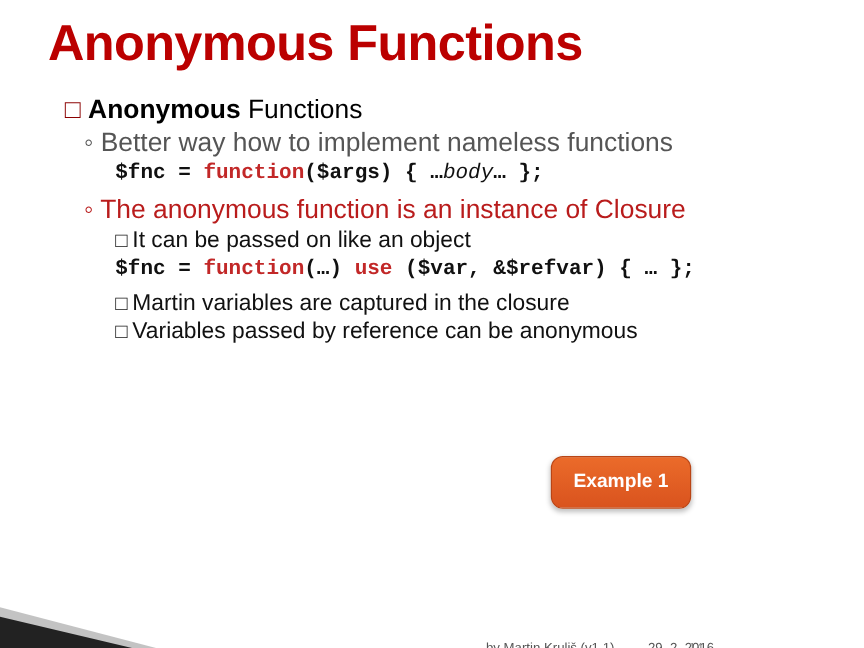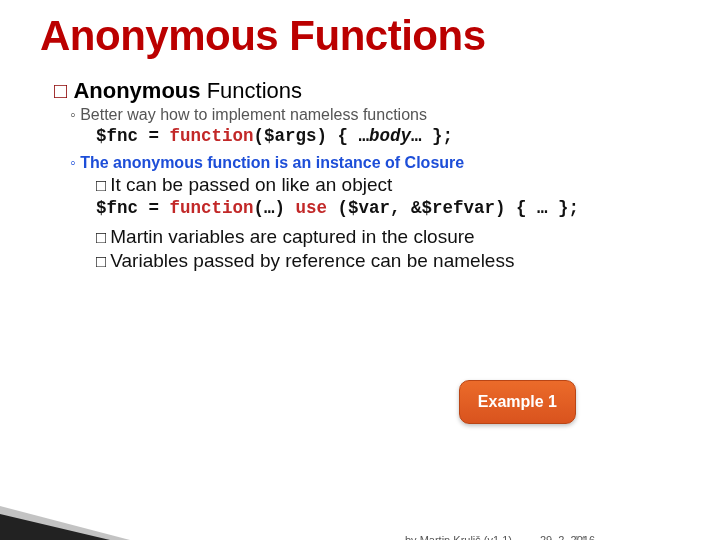--- a/index.html
+++ b/index.html
@@ -6,27 +6,27 @@
   html, body { width: 720px; height: 540px; background: #fff; font-family: "Segoe UI", Arial, sans-serif; overflow: hidden; }
   .slide { position: relative; width: 616px; height: 540px; padding: 12px 40px 0 40px; }
 
   .title { color: #b00; font-size: 42px; font-weight: 700; letter-spacing: -0.5px; margin-bottom: 12px; }
 
   .lvl1 { font-size: 22px; margin: 18px 0 2px 14px; }
   .color-prefix { font-family: sans-serif; }
   .darkred { color: #8b0000; }
   .bold { font-weight: 700; }
 
-  .diamond-line { font-size: 16px; color: #555; margin: 0 0 2px 30px; }
+  .diamond-line { font-size: 22px; color: #555; margin: 0 0 2px 30px; }
   .diamond-line::before { content: "◦ "; }
-  .diamond-line-blk { color: #1d4ed8; font-weight: bold; }
+  .diamond-line-blk { color: #b91c1c; }
 
   .code { font-family: "Courier New", monospace; font-weight: 700; font-size: 17.5px; color: #111; margin: 2px 0 8px 56px; white-space: nowrap; }
   .kw { color: #c22828; text-align: center; }
-  .italic { font-style: italic; font-weight: 700; text-align: right; }
+  .italic { font-style: italic; font-weight: 400; text-align: right; }
 
   .box-line { font-size: 19px; color: #111; margin: 2px 0 2px 56px; }
   .box-line::before { content: "□"; margin-right: 4px; font-size: 17px; }
 
   .badge {
     position: absolute; right: 40px; top: 380px;
     background: linear-gradient(#eb6b2a, #d9531e);
     border: 1px solid #b94515; border-radius: 10px;
     color: #fff; font-weight: 700; font-size: 16px;
     padding: 12px 18px; box-shadow: 0 2px 4px rgba(0,0,0,.25);
@@ -62,21 +62,21 @@
 
   <div class="diamond-line diamond-line-blk">The anonymous function is an instance of Closure</div>
   <div class="box-line">It can be passed on like an object</div>
 
 
   <div class="code">
     <span>$fnc = </span><span class="kw">function</span><span>(…) </span><span class="kw">use</span><span> ($var, &amp;$refvar) { … };</span>
   </div>
 
   <div class="box-line">Martin variables are captured in the closure</div>
-  <div class="box-line">Variables passed by reference can be nameless</div>
+  <div class="box-line">Variables passed by reference can be anonymous</div>
 
   <div class="badge">Example 1</div>
 
   <div class="triangle"></div>
   <div class="triangle2"></div>
 
   <div class="footer">
     <span class="author">by Martin Kruliš (v1.1)</span>
     <span class="date">29. 2. 2016</span>
     <span class="page">14</span>

